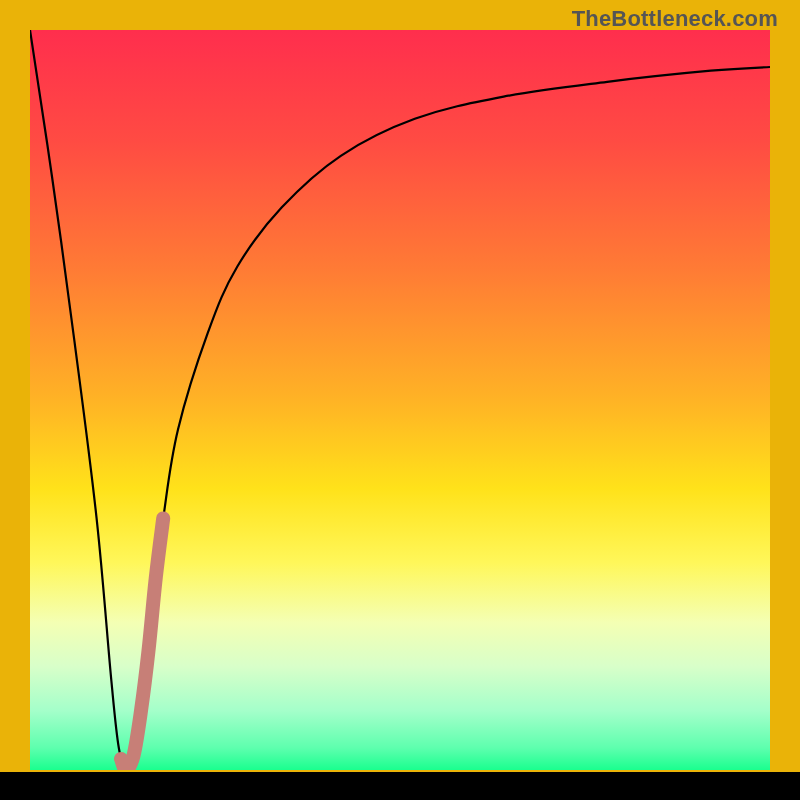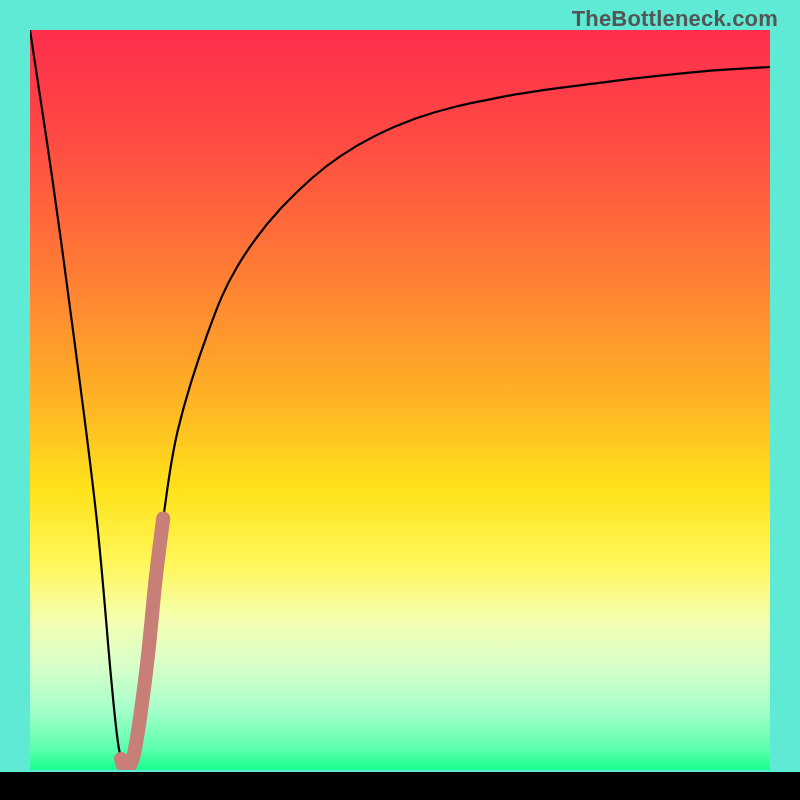--- a/index.html
+++ b/index.html
@@ -8,21 +8,21 @@
     width: 800px;
     height: 800px;
     overflow: hidden;
     background: #000;
     font-family: Arial, Helvetica, sans-serif;
   }
   .frame {
     position: relative;
     width: 800px;
     height: 772px;
-    background: #5eead4;
+    background: #eab308;
     box-sizing: border-box;
   }
   .plot {
     position: absolute;
     left: 30px;
     top: 30px;
     width: 740px;
     height: 740px;
     overflow: hidden;
   }

